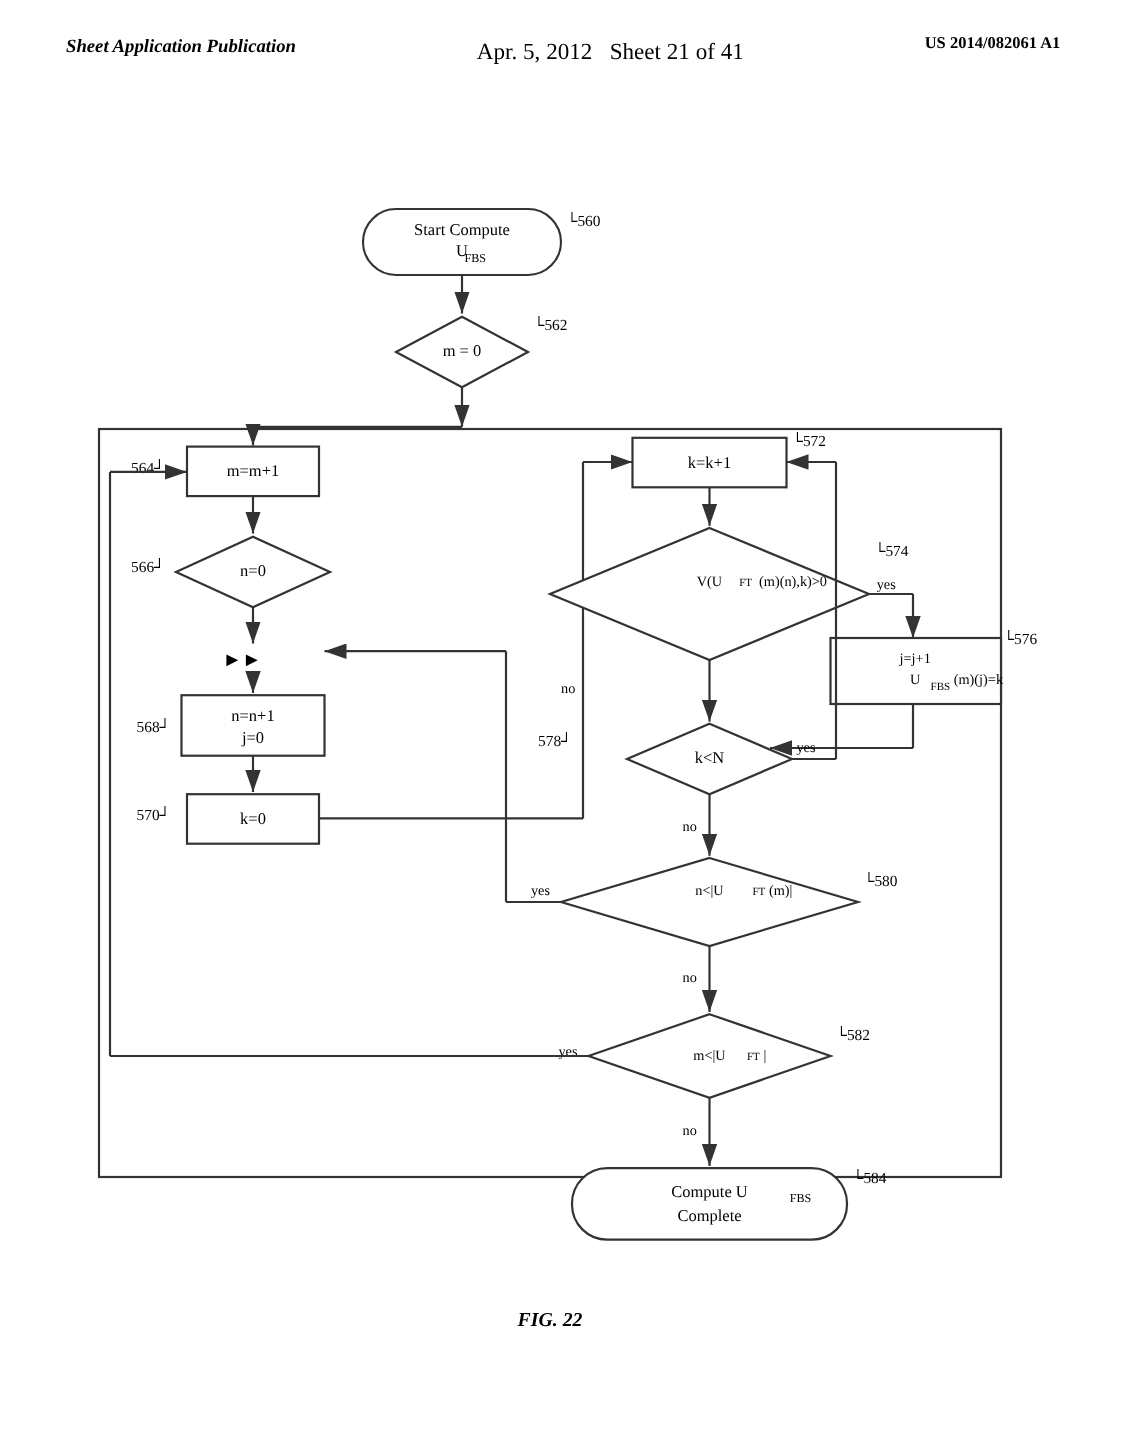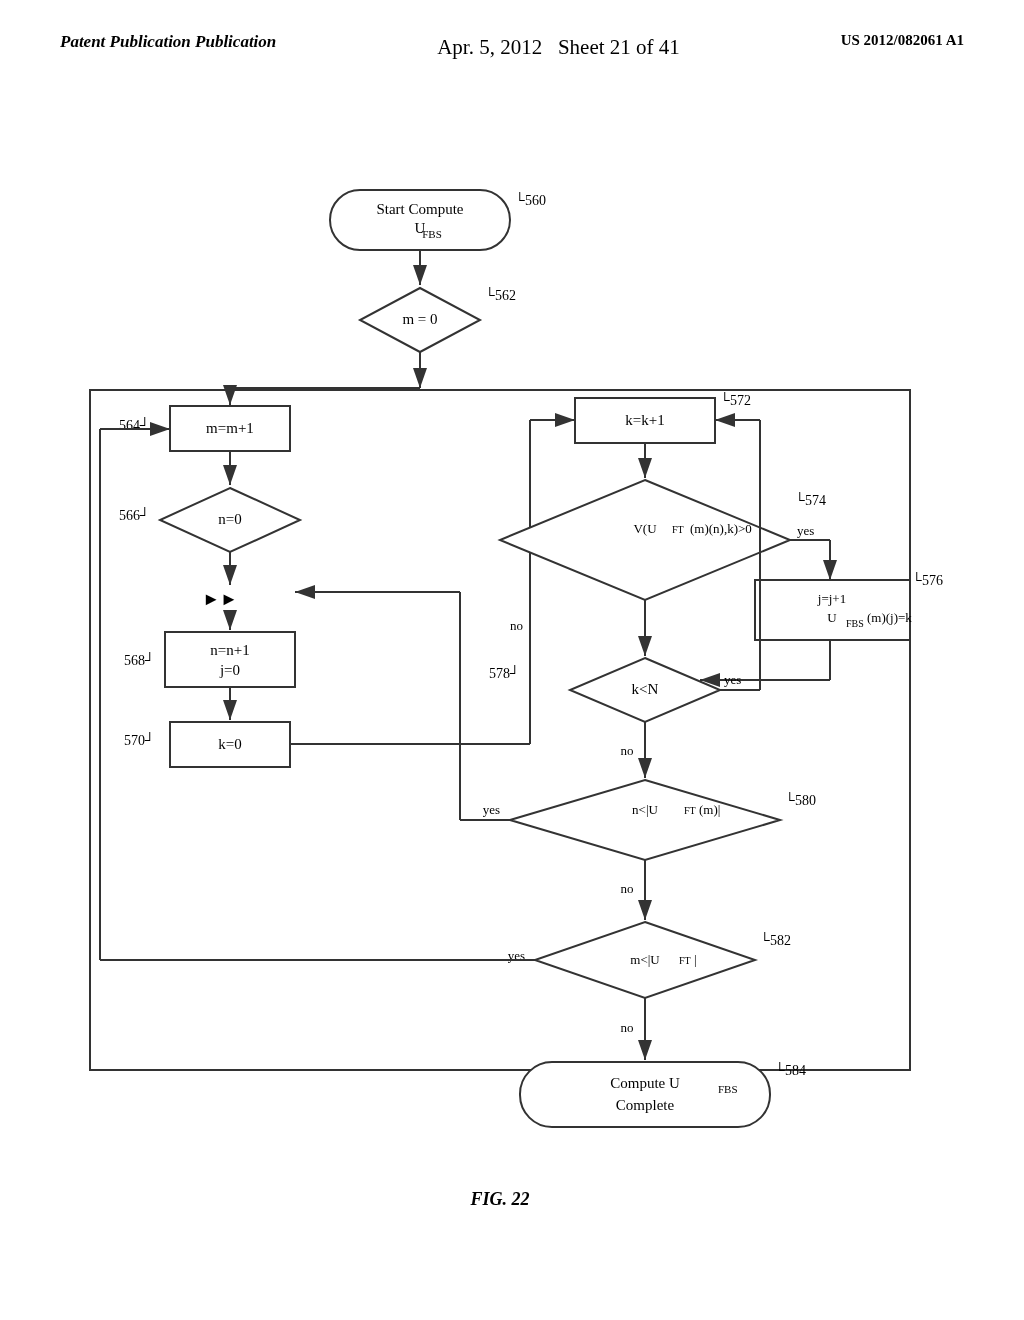--- a/index.html
+++ b/index.html
@@ -46,26 +46,26 @@
 
     svg {
       width: 100%;
       height: 100%;
     }
   </style>
 </head>
 <body>
 
 <div class="header">
-  <div class="header-left">Patent Publication Publication</div>
+  <div class="header-left">Sheet Application Publication</div>
   <div class="header-center">
     <span>Apr. 5, 2012</span>&nbsp;&nbsp;
     <span>Sheet 21 of 41</span>
   </div>
-  <div class="header-right">US 2012/082061 A1</div>
+  <div class="header-right">US 2014/082061 A1</div>
 </div>
 
 <div class="diagram">
   <svg viewBox="0 0 1024 1180" xmlns="http://www.w3.org/2000/svg">
     <defs>
       <marker id="arrowhead" markerWidth="10" markerHeight="7" refX="10" refY="3.5" orient="auto">
         <polygon points="0 0, 10 3.5, 0 7" fill="#333"></polygon>
       </marker>
       <marker id="arrowhead-white" markerWidth="10" markerHeight="7" refX="10" refY="3.5" orient="auto">
         <polygon points="0 0, 10 3.5, 0 7" fill="#333"></polygon>

